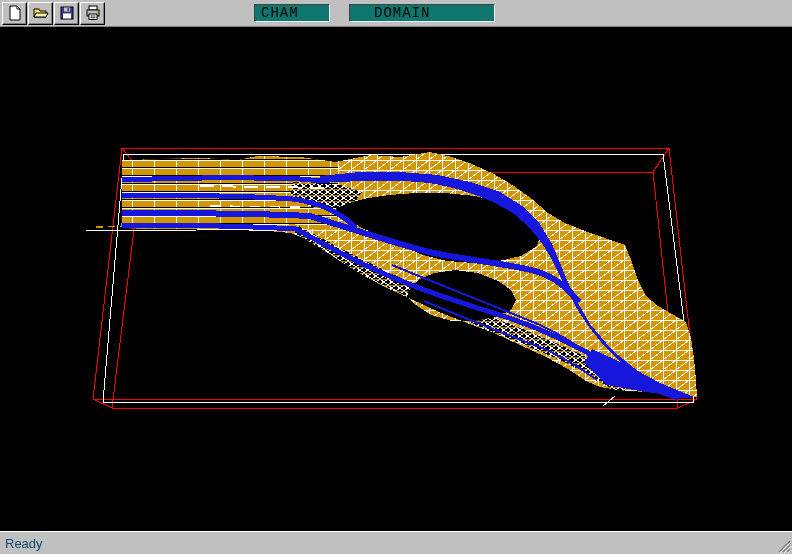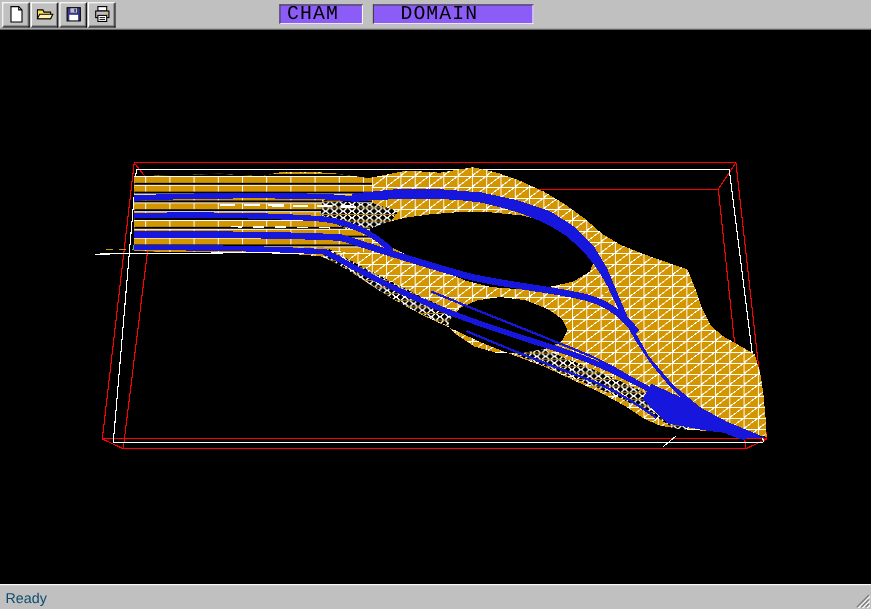--- a/index.html
+++ b/index.html
@@ -19,27 +19,27 @@
   .tb-btn{
     width:25px;height:23px;box-sizing:border-box;
     background:#C0C0C0;
     border:1px solid;border-color:#fff #000 #000 #fff;
     box-shadow:inset -1px -1px 0 #808080;
     display:flex;align-items:center;justify-content:center;
     padding:0;cursor:pointer;
   }
   .tb-btn svg{display:block}
   .field{
-    height:18px;box-sizing:border-box;background:#8b5cf6;color:#000;
+    height:18px;box-sizing:border-box;background:#0f766e;color:#000;
     border:1px solid;border-color:#404040 #f5f5f5 #f5f5f5 #404040;
     font-family:"Liberation Mono","DejaVu Sans Mono",monospace;
-    font-size:18px;letter-spacing:1px;padding:0 2px 0 6px;outline:none;
+    font-size:14px;letter-spacing:1px;padding:0 2px 0 6px;outline:none;
   }
   .field-cham{width:76px;margin-left:148px;}
-  .field-domain{width:146px;margin-left:8px;padding-left:24px;}
+  .field-domain{width:146px;margin-left:18px;padding-left:24px;}
   
   .viewport{flex:1 1 auto;position:relative;background:var(--bg,#000);}
   .viewport svg{display:block;width:792px;height:504px;}
   .rl{stroke:var(--box_red,#FF0000);stroke-width:1;fill:none;}
   .wl{stroke:var(--edge_white,#FFFFFF);stroke-width:1;fill:none;}
   .pl-white{stroke:var(--edge_white,#FFFFFF);stroke-width:1;fill:none;}
   .pl-goldt{stroke:var(--mesh_gold,#D49600);stroke-width:.8;fill:none;}
   .c-gold{fill:var(--mesh_gold,#D49600);}
   .gold-dash{stroke:var(--mesh_gold,#D49600);fill:none;}
   .white-dash{stroke:var(--edge_white,#FFFFFF);fill:none;}

